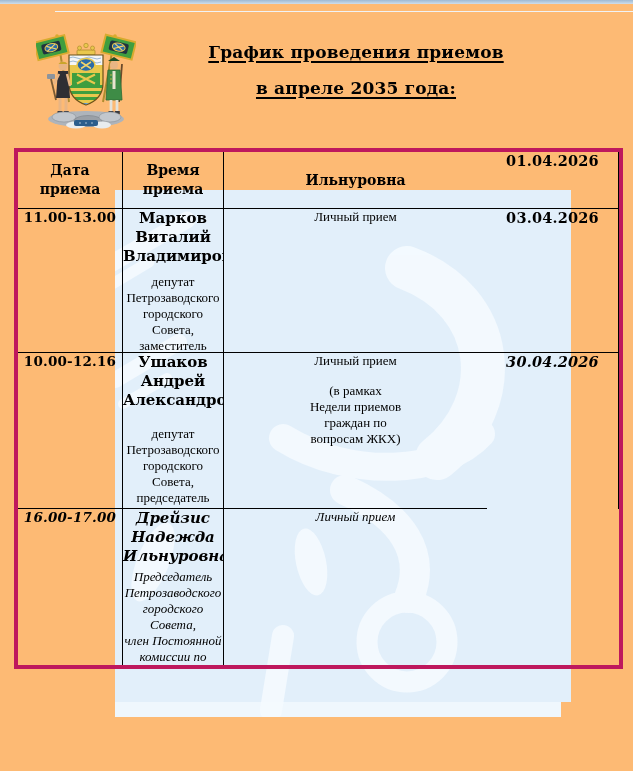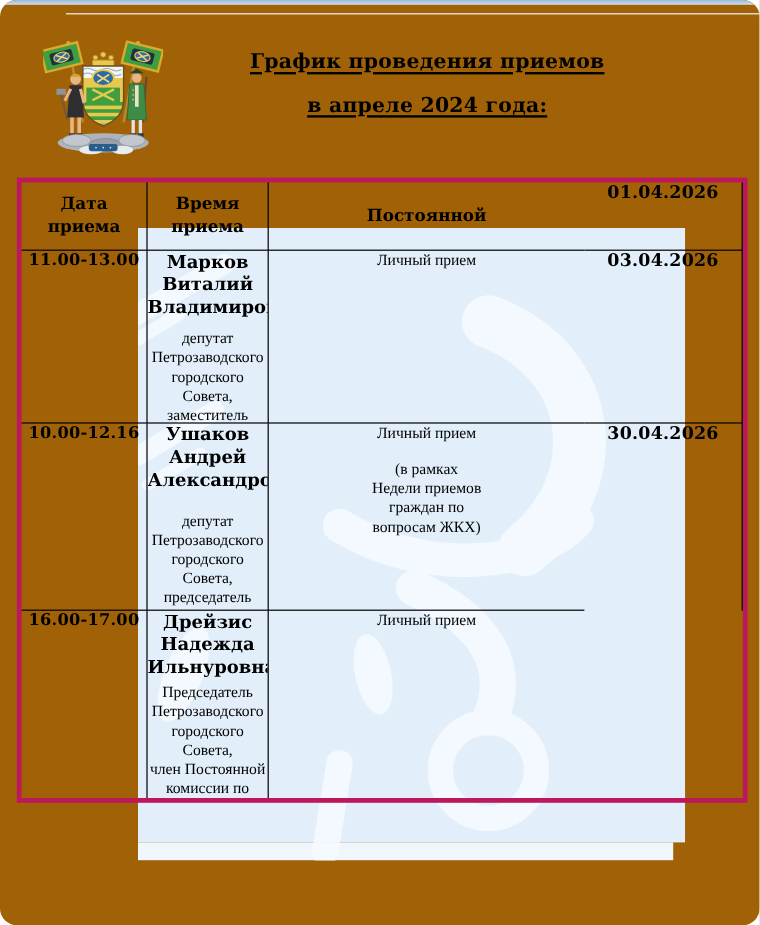--- a/index.html
+++ b/index.html
@@ -1,17 +1,17 @@
 <!DOCTYPE html>
 <html><head>
 <meta charset="utf-8">
 <style>
   html,body{margin:0;padding:0;background:#fff;}
-  .page{position:relative;width:633px;height:771px;background:#a16207;overflow:hidden;
-        font-family:"DejaVu Serif", serif;color:#000;border-radius:14px;}
+  .page{position:relative;width:633px;height:771px;background:#fdba74;overflow:hidden;
+        font-family:"DejaVu Serif", serif;color:#000;}
   .top-edge{position:absolute;left:0;top:0;width:633px;height:4px;
             background:linear-gradient(180deg,#9db9d3,#cfdeeb);}
   .top-faint-line{position:absolute;left:55px;top:11px;right:0;height:1px;background:#f0f3f6;}
 
   
   .doc-header{position:absolute;left:0;top:0;width:633px;height:145px;}
   .emblem{position:absolute;left:36px;top:28px;width:100px;height:106px;}
   .titles{position:absolute;left:140px;top:42px;width:432px;text-align:center;}
   .title-line{font-size:17px;font-weight:bold;line-height:20px;
               text-decoration:underline;text-decoration-thickness:2px;text-underline-offset:3px;
@@ -22,21 +22,21 @@
   .watermark{position:absolute;left:115px;top:190px;width:456px;height:527px;}
 
   
   .tbl{position:absolute;left:14px;top:148px;display:grid;
        grid-template-columns:105px 101px 263px 132px;
        grid-template-rows:57px 144px 156px 156px;
        border:4px solid #be185d;}
   .cell{border-right:1.5px solid #000;border-bottom:1.5px solid #000;
         text-align:center;box-sizing:border-box;overflow:hidden;}
   .cell.c4{border-right:none;}
-  .cell.rbot{border-bottom:none;}
+  .cell.rbot{border-bottom:none;font-style:italic;}
   .hcell{display:flex;flex-direction:column;justify-content:center;
          font-weight:bold;font-size:14px;line-height:19px;}
   .date{font-weight:bold;font-size:14.5px;letter-spacing:.2px;}
   .time{font-weight:bold;font-size:13.5px;letter-spacing:.2px;}
   .name{font-weight:bold;font-size:15px;line-height:19px;}
   .position,.position2{font-family:"Liberation Serif", serif;font-size:13px;line-height:16px;
             max-width:240px;margin:0 auto;}
   .r3cell .position,.r3cell .position2{max-width:230px;}
   .note{font-family:"Liberation Serif", serif;font-size:13px;line-height:16px;}
   .note-extra{font-family:"Liberation Serif", serif;font-size:13px;line-height:16px;
@@ -164,36 +164,36 @@
           <ellipse cx="66" cy="97" rx="9" ry="3.5" fill="#e8ecef"></ellipse>
           <rect x="38" y="92" width="24" height="6" rx="2" fill="#2b5d8c"></rect>
           <circle cx="44" cy="95" r="0.7" fill="#dce8f2"></circle>
           <circle cx="50" cy="95" r="0.7" fill="#dce8f2"></circle>
           <circle cx="56" cy="95" r="0.7" fill="#dce8f2"></circle>
         </g>
       </svg>
     </div>
     <div class="titles">
       <div class="title-line">График проведения приемов</div>
-      <div class="title-line">в апреле 2024 года:</div>
+      <div class="title-line">в апреле 2035 года:</div>
     </div>
   </div>
 
   <div class="tbl">
 
     <div class="cell c1 hcell">
       <div>Дата</div>
       <div>приема</div>
     </div>
     <div class="cell c2 hcell">
       <div>Время</div>
       <div>приема</div>
     </div>
     <div class="cell c4 hcell">
-      <div>Постоянной</div>
+      <div>Ильнуровна</div>
       <div></div>
     </div>
 
     <div class="cell c1 r1 c-date">
       <div class="date">01.04.2026</div>
     </div>
     <div class="cell c2 r1 c-time">
       <div class="time">11.00-13.00</div>
     </div>
     <div class="cell c3 r1 c-fio">

